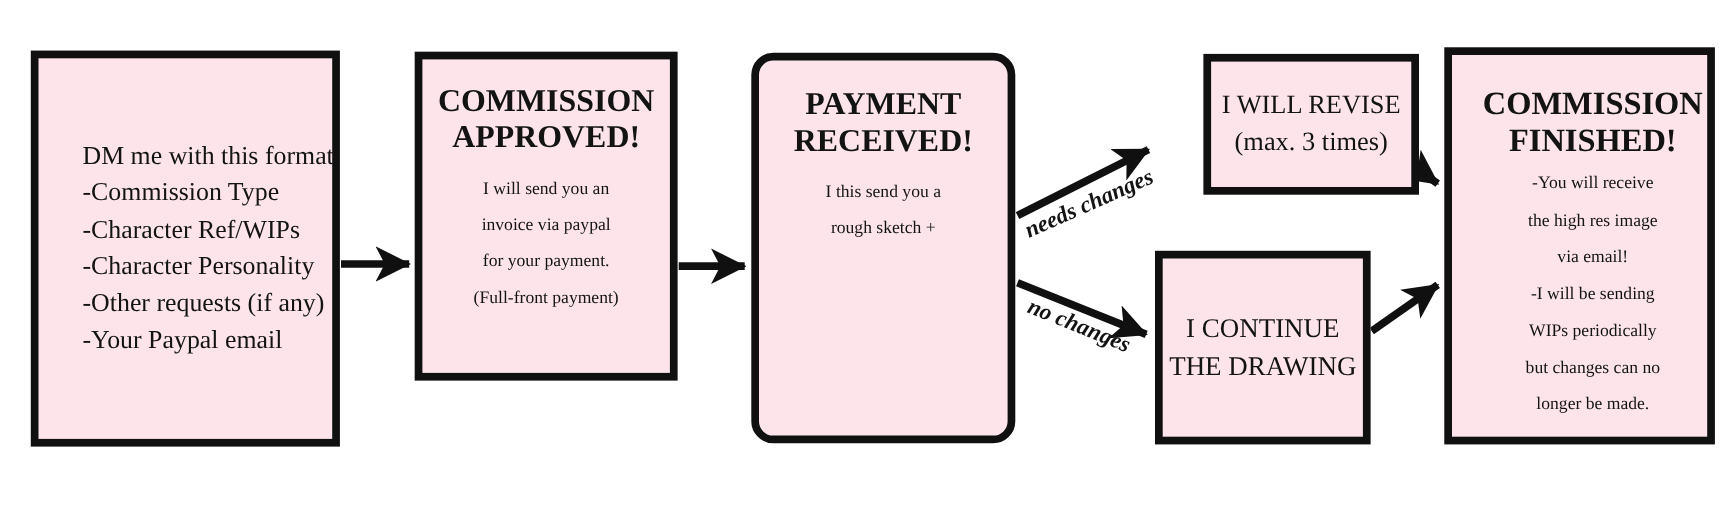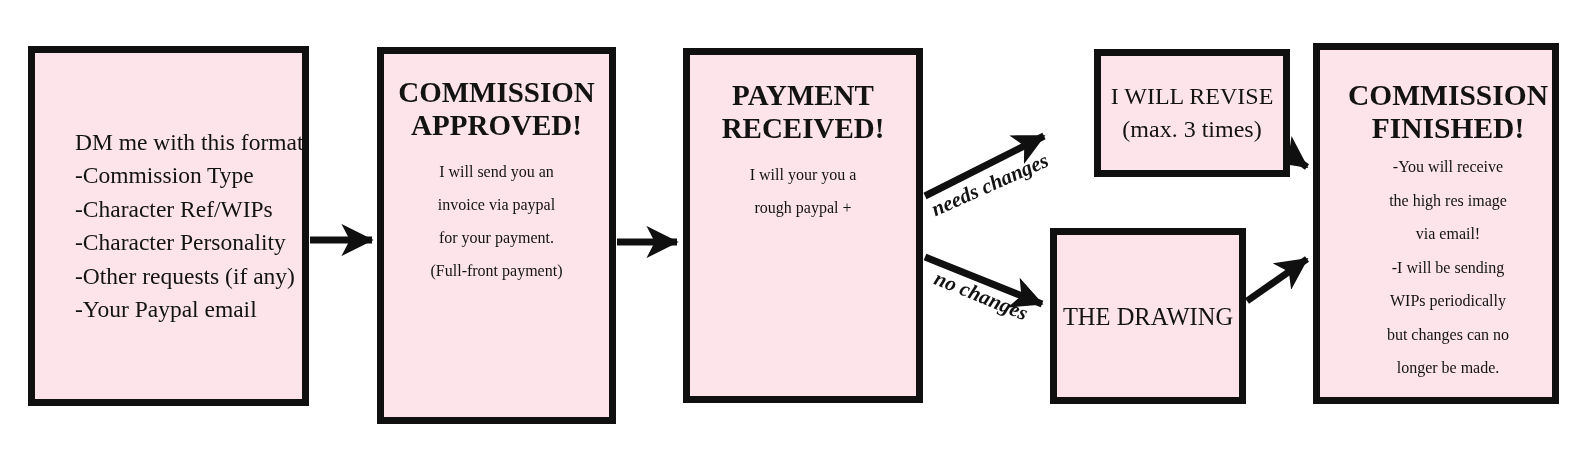--- a/index.html
+++ b/index.html
@@ -24,23 +24,23 @@
     background:var(--box-fill);
     border:7px solid var(--box-border);
     z-index:2;
     display:flex;flex-direction:column;
   }
   .line{white-space:nowrap;}
   
   .box-dm{left:28px;top:46px;width:281px;height:360px;justify-content:center;padding-left:13px;}
   .box-dm .line{font-size:23.5px;line-height:33.5px;text-align:left;margin-left:27px;}
   
-  .box-approved{left:377px;top:47px;width:239px;height:377px;padding-top:22px;align-items:center;}
+  .box-approved{left:377px;top:47px;width:239px;height:299px;padding-top:22px;align-items:center;}
   
-  .box-payment{left:683px;top:48px;width:240px;height:355px;padding-top:24px;align-items:center;}
+  .box-payment{left:683px;top:48px;width:240px;height:355px;padding-top:24px;align-items:center;border-radius:20px;}
   .heading{
     font-weight:bold;font-size:29px;line-height:33px;
     text-align:center;margin-bottom:13px;max-width:215px;
   }
   .body-line{font-size:16px;line-height:33px;text-align:center;}
   
   .box-revise{left:1050px;top:49px;width:196px;height:128px;justify-content:center;align-items:center;margin-left:44px;}
   .box-revise .line{font-size:24px;line-height:33px;text-align:center;}
   
   .box-continue{left:1050px;top:228px;width:196px;height:176px;justify-content:center;align-items:center;}
@@ -89,30 +89,31 @@
   <div class="fbox box-approved">
     <div class="heading">COMMISSION APPROVED!</div>
     <div class="body-line line">I will send you an</div>
     <div class="body-line line">invoice via paypal</div>
     <div class="body-line line">for your payment.</div>
     <div class="body-line line">(Full-front payment)</div>
   </div>
 
   <div class="fbox box-payment">
     <div class="heading">PAYMENT RECEIVED!</div>
-    <div class="body-line line">I will your you a</div>
-    <div class="body-line line">rough paypal +</div>
+    <div class="body-line line">I this send you a</div>
+    <div class="body-line line">rough sketch +</div>
   </div>
 
   <div class="fbox box-revise">
     <div class="line">I WILL REVISE</div>
     <div class="line">(max. 3 times)</div>
   </div>
 
   <div class="fbox box-continue">
+    <div class="line">I CONTINUE</div>
     <div class="line">THE DRAWING</div>
   </div>
 
   <div class="fbox box-finished">
     <div class="heading">COMMISSION FINISHED!</div>
     <div class="body-line line">-You will receive</div>
     <div class="body-line line">the high res image</div>
     <div class="body-line line">via email!</div>
     <div class="body-line line">-I will be sending</div>
     <div class="body-line line">WIPs periodically</div>

